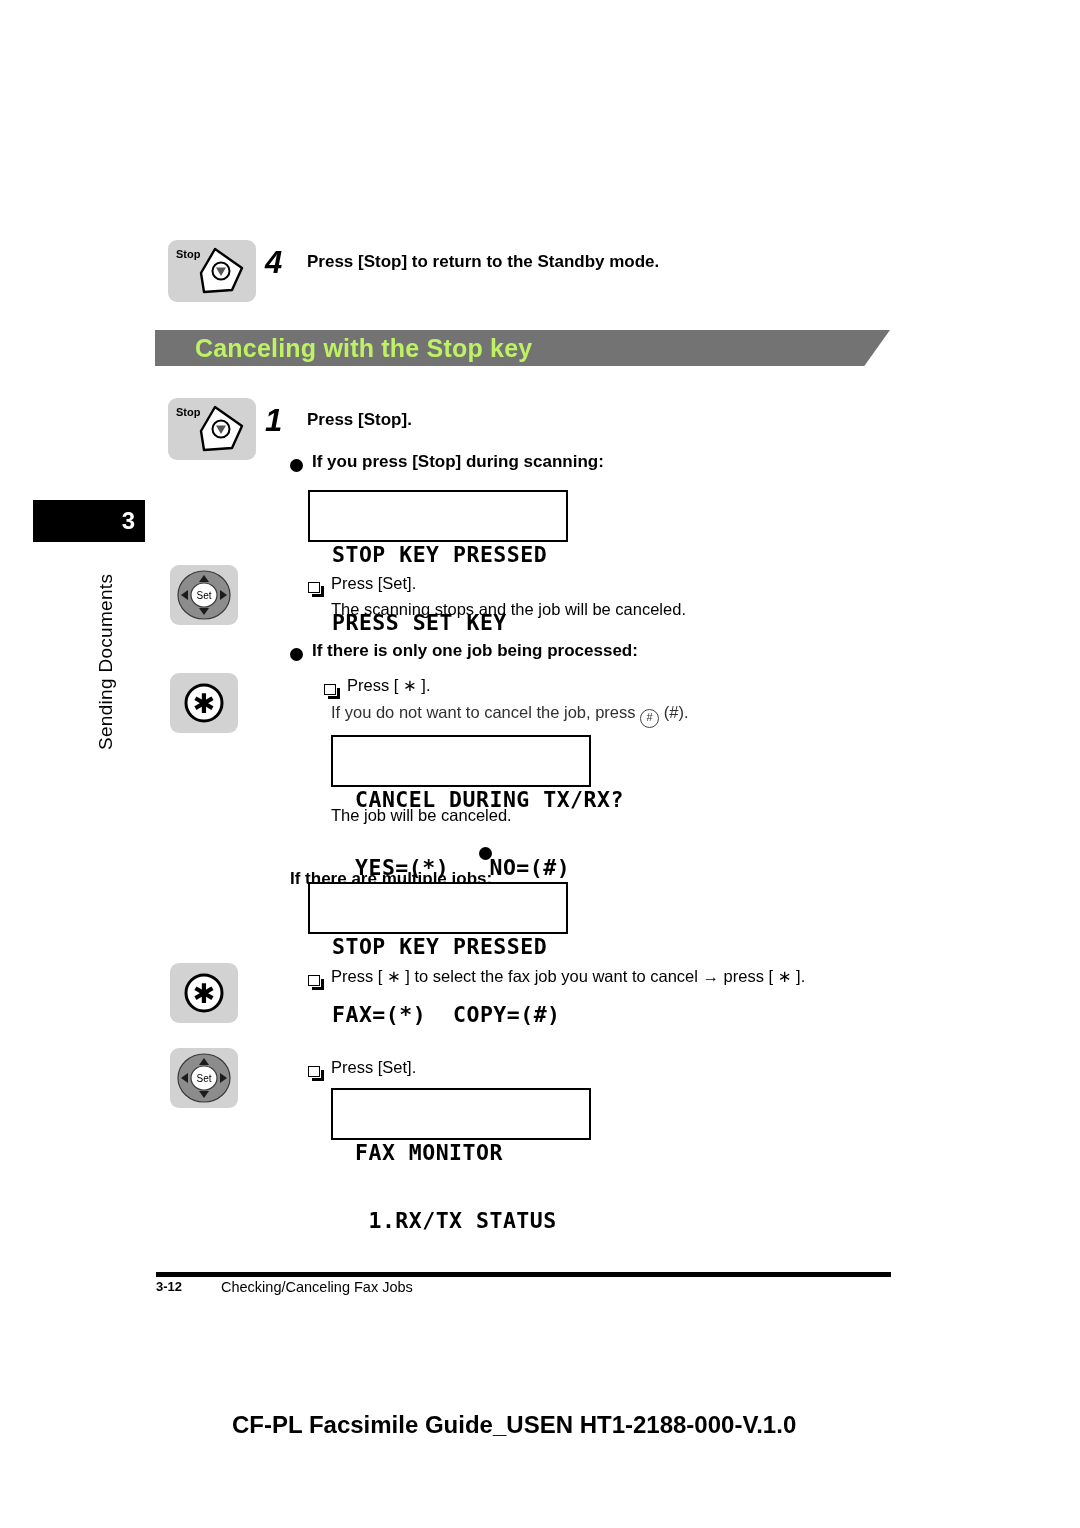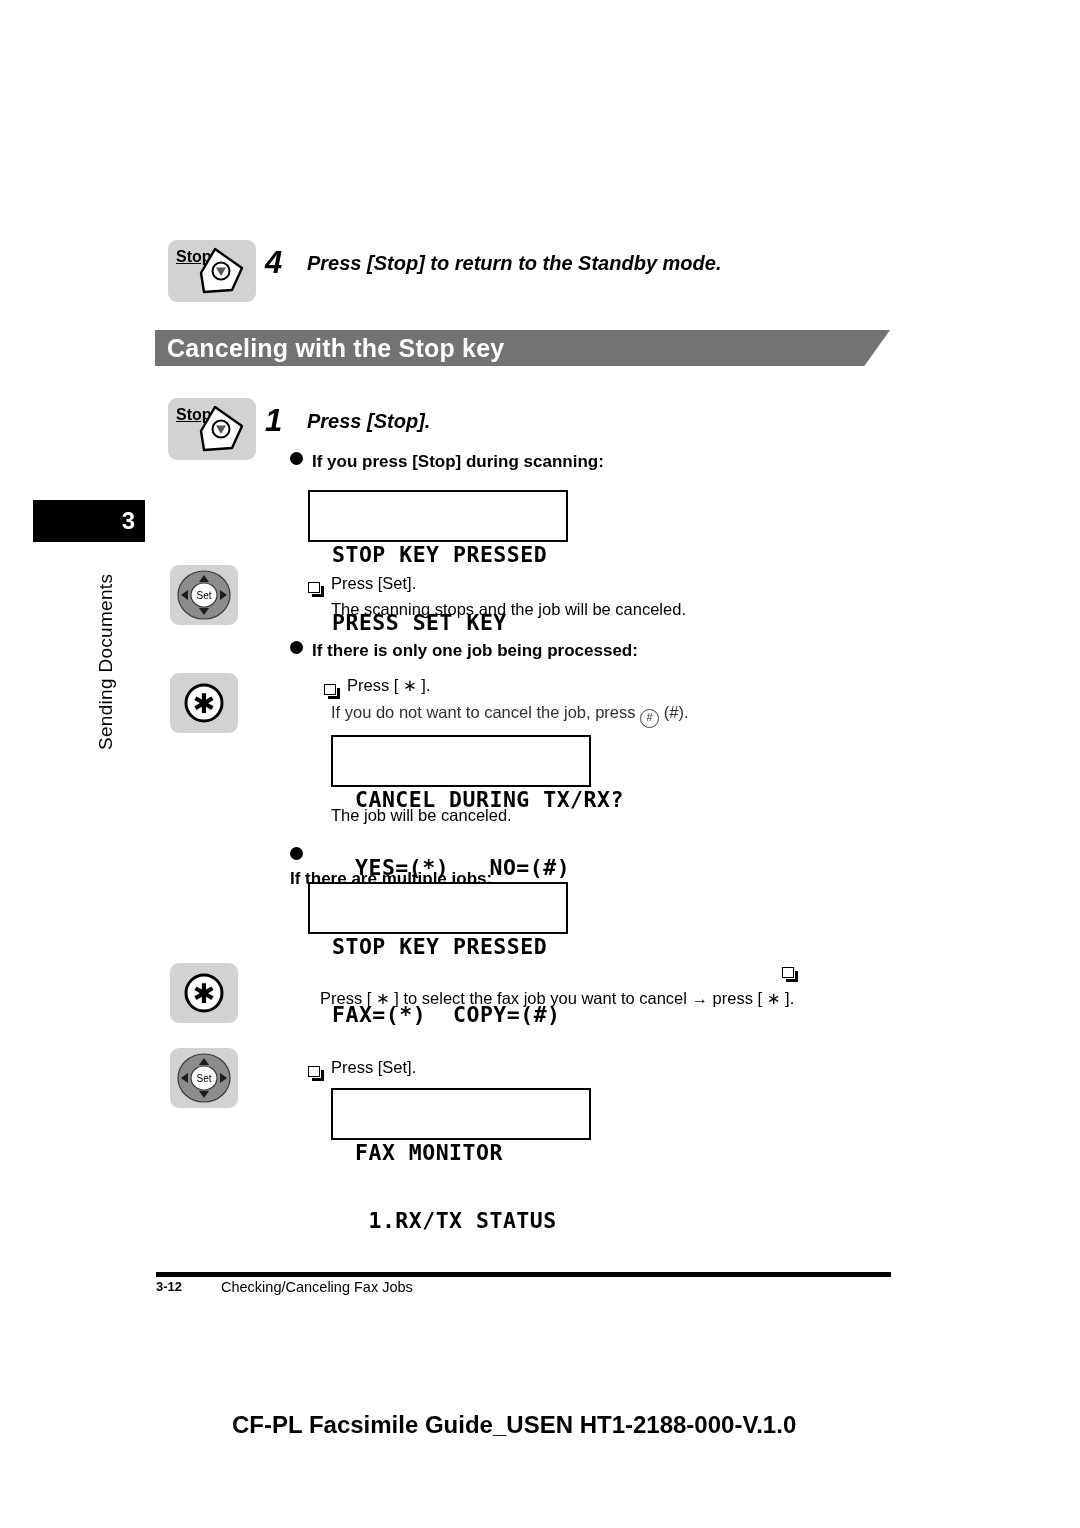--- a/index.html
+++ b/index.html
@@ -72,73 +72,71 @@
     height: 62px;
   }
   .key-square {
     width: 68px;
     height: 60px;
   }
   .key-label {
     position: absolute;
     left: 8px;
     top: 8px;
-    font-size: 16px;
+    font-size: 11px;
     font-weight: bold;
     color: #000;
     font-family: "Liberation Sans", sans-serif;
-    text-decoration: underline;
   }
 
   
   .step-num {
     position: absolute;
     font-size: 31px;
     font-weight: bold;
     font-style: italic;
     font-family: "Liberation Sans", sans-serif;
   }
   .step-title {
     position: absolute;
-    font-size: 20px;
-    font-weight: bold;
-    white-space: nowrap;
-    font-style: italic;
+    font-size: 17px;
+    font-weight: bold;
+    white-space: nowrap;
   }
 
   
   .banner {
     position: absolute;
     left: 155px;
     top: 330px;
     width: 735px;
     height: 36px;
     background: #737373;
     clip-path: polygon(0 0, 100% 0, 96.5% 100%, 0 100%);
   }
   .banner-text {
     position: absolute;
-    left: 12px;
+    left: 40px;
     top: 50%;
     transform: translateY(-50%);
-    color: #ffffff;
+    color: #bef264;
     font-size: 25px;
     font-weight: bold;
     white-space: nowrap;
     letter-spacing: 0.2px;
   }
 
   
   .bullet-head {
     position: absolute;
     font-size: 17px;
     font-weight: bold;
     white-space: nowrap;
     display: flex;
-    align-items: flex-start;
+    align-items: flex-end;
     gap: 9px;
   }
   .dot {
     display: inline-block;
     width: 13px;
     height: 13px;
     border-radius: 50%;
     background: #000;
     flex: 0 0 auto;
   }
@@ -349,21 +347,21 @@
     <div>FAX=(*)  COPY=(#)</div>
   </div>
 
   <div class="key-box key-square" style="left:170px; top:963px;">
     <svg width="68" height="60" viewBox="0 0 68 60" style="position:absolute;left:0;top:0;">
       <circle cx="34" cy="30" r="18" fill="#ffffff" stroke="#000000" stroke-width="3"></circle>
       <text x="34" y="40" font-family="DejaVu Sans, sans-serif" font-size="27" font-weight="bold" text-anchor="middle" fill="#000">✱</text>
     </svg>
   </div>
 
-  <div class="sub-item" style="left:320px; top:967px;flex-direction:column;">
+  <div class="sub-item" style="left:308px; top:967px;">
     <span class="chkbox"></span>
     <span>Press [ ∗ ] to select the fax job you want to cancel → press [ ∗ ].</span>
   </div>
 
   <div class="key-box key-square" style="left:170px; top:1048px;">
     <svg width="68" height="60" viewBox="0 0 68 60" style="position:absolute;left:0;top:0;">
       <ellipse cx="34" cy="30" rx="26" ry="24" fill="#8c8c8c" stroke="#3a3a3a" stroke-width="1.2"></ellipse>
       <ellipse cx="34" cy="30" rx="13" ry="12" fill="#ffffff" stroke="#3a3a3a" stroke-width="1.2"></ellipse>
       <polygon points="34,10 29,17 39,17" fill="#1c1c1c"></polygon>
       <polygon points="34,50 29,43 39,43" fill="#1c1c1c"></polygon>

